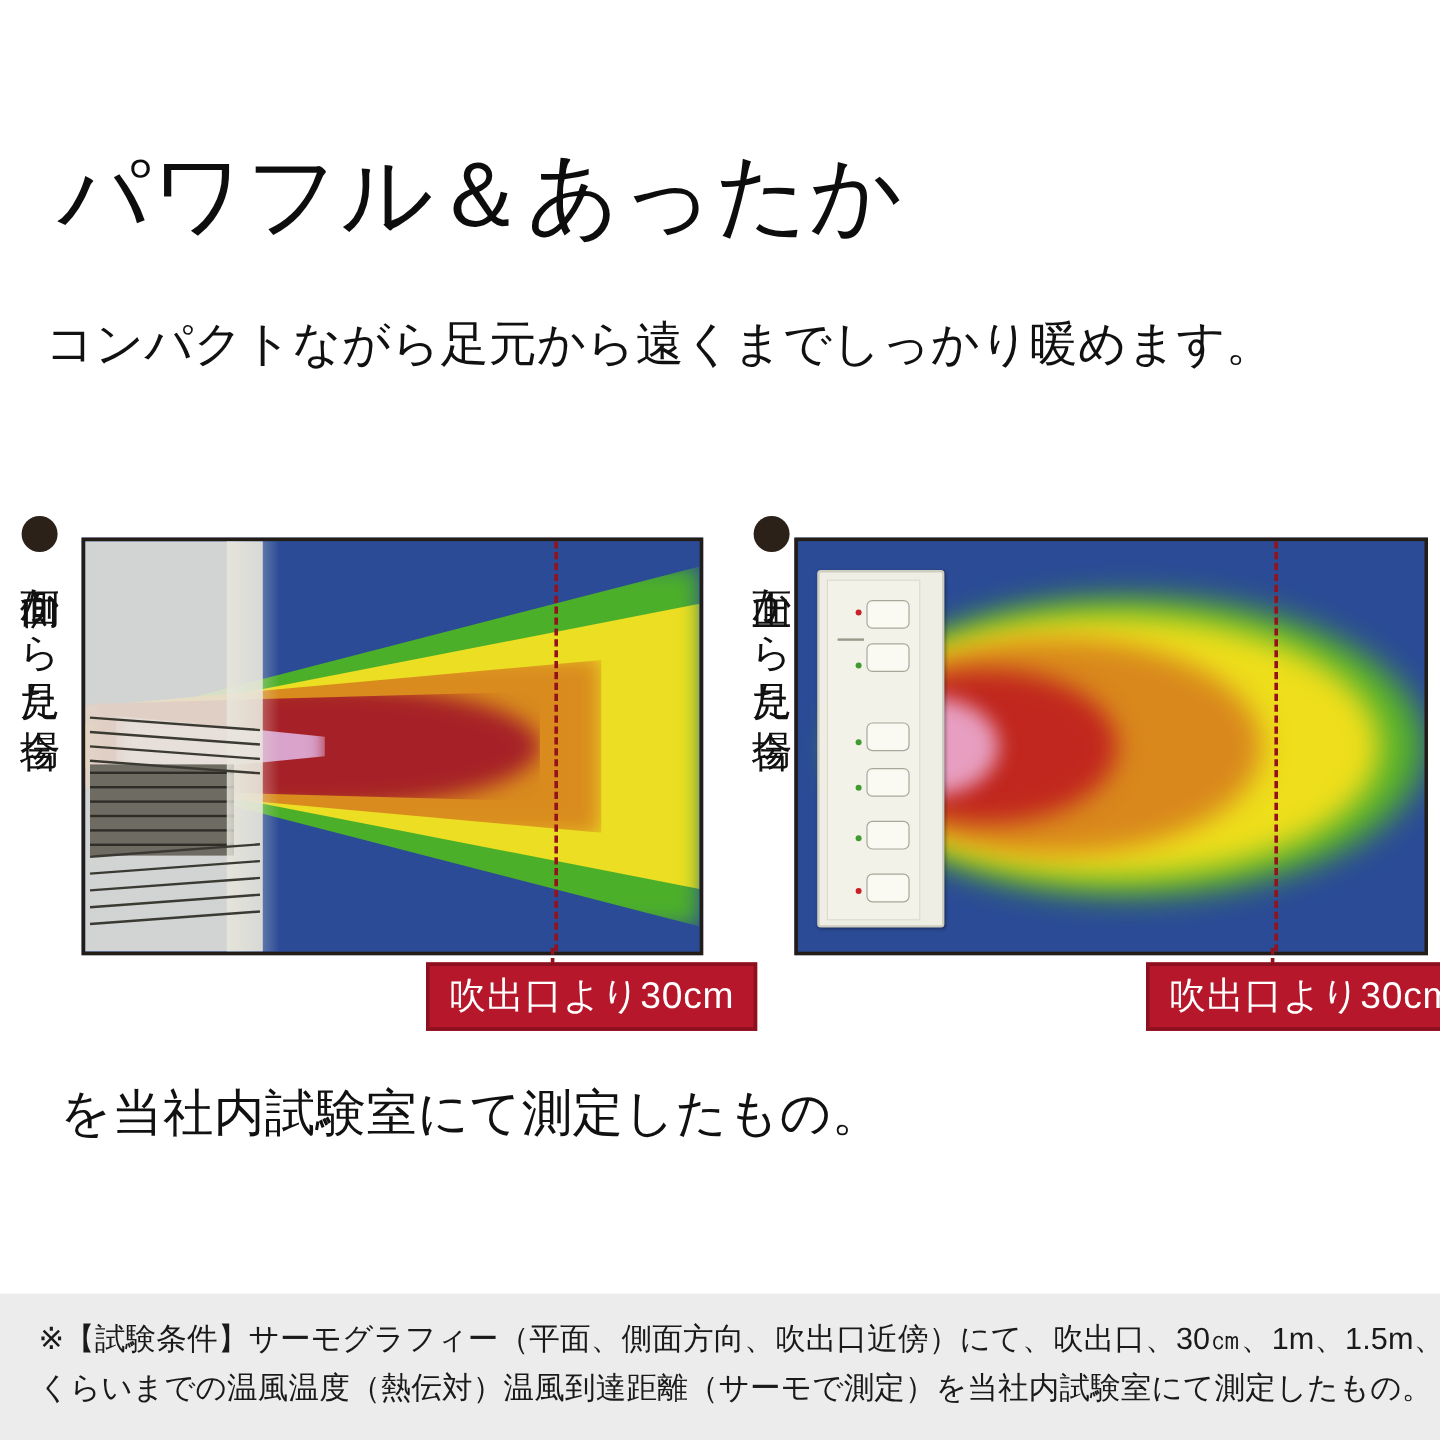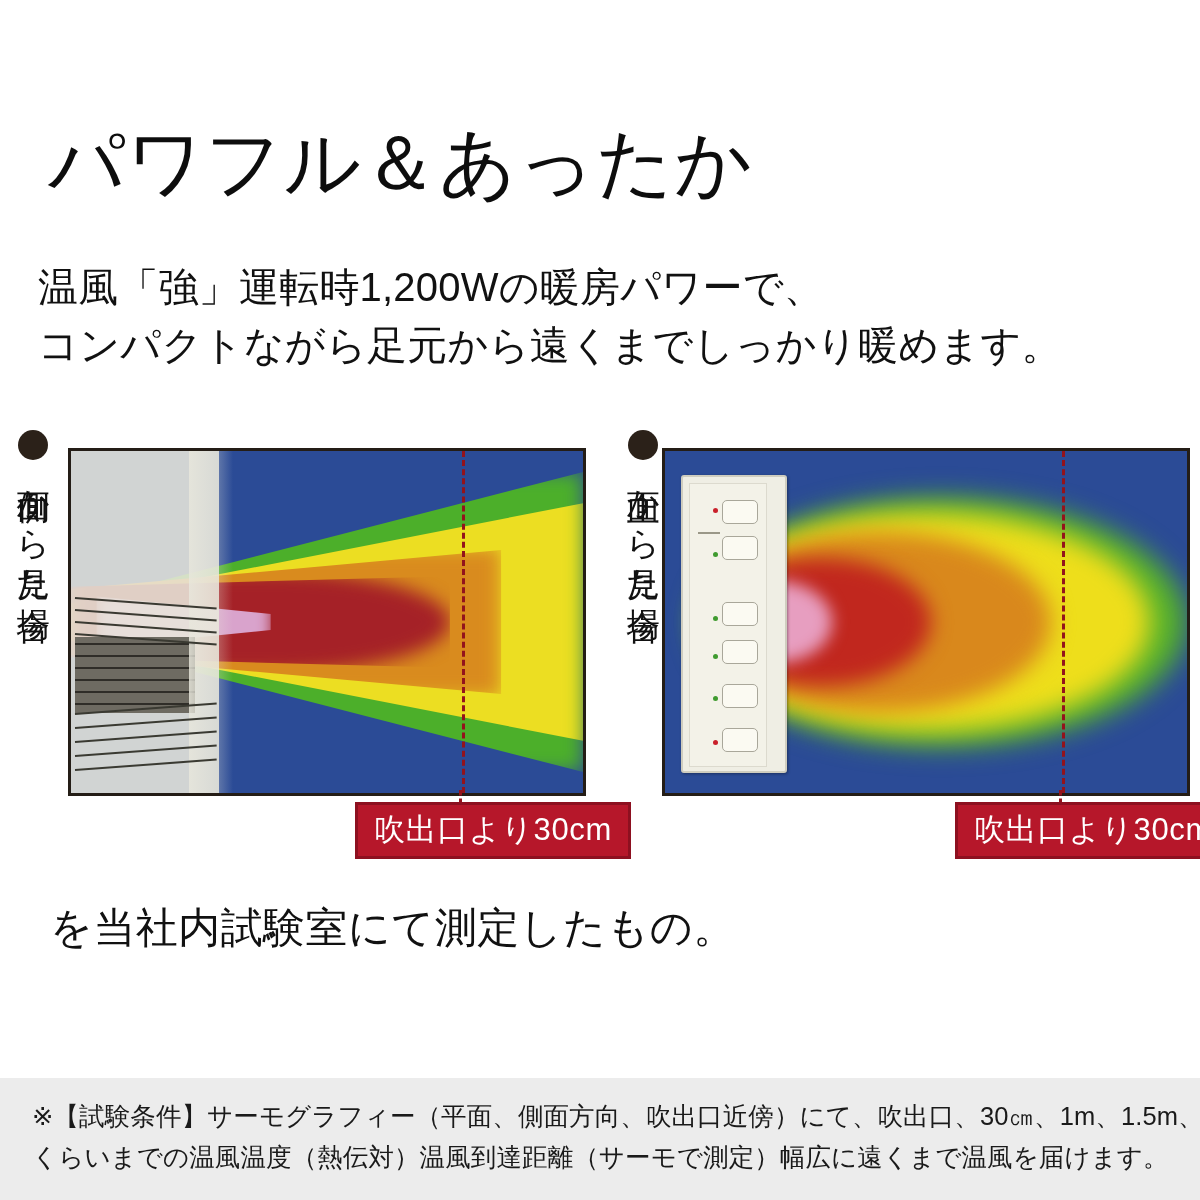--- a/index.html
+++ b/index.html
@@ -340,21 +340,20 @@
     letter-spacing: 0.004em;
   }
   .footer-text div { white-space: nowrap; }
 </style>
 </head>
 <body>
 
 <h1 class="headline">パワフル＆あったか</h1>
 
 <div class="lead">
-  <div>温風「強」運転時1,200Wの暖房パワーで、</div>
   <div>コンパクトながら足元から遠くまでしっかり暖めます。</div>
 </div>
 
 <div class="figures">
 
   <div class="figure-block left">
 
     <div class="vcaption">
       <span class="vbullet"></span>
       <span class="vtext">側面から見た場合</span>
@@ -459,15 +458,15 @@
     <div class="badge" style="left:335px; top:372px;">吹出口より30cm</div>
   </div>
 
 </div>
 
 <div class="mid-caption">を当社内試験室にて測定したもの。</div>
 
 <div class="footer">
   <div class="footer-text">
     <div>※【試験条件】サーモグラフィー（平面、側面方向、吹出口近傍）にて、吹出口、30㎝、1m、1.5m、2m</div>
-    <div>くらいまでの温風温度（熱伝対）温風到達距離（サーモで測定）幅広に遠くまで温風を届けます。</div>
+    <div>くらいまでの温風温度（熱伝対）温風到達距離（サーモで測定）を当社内試験室にて測定したもの。</div>
   </div>
 </div>
 
 </body></html>

